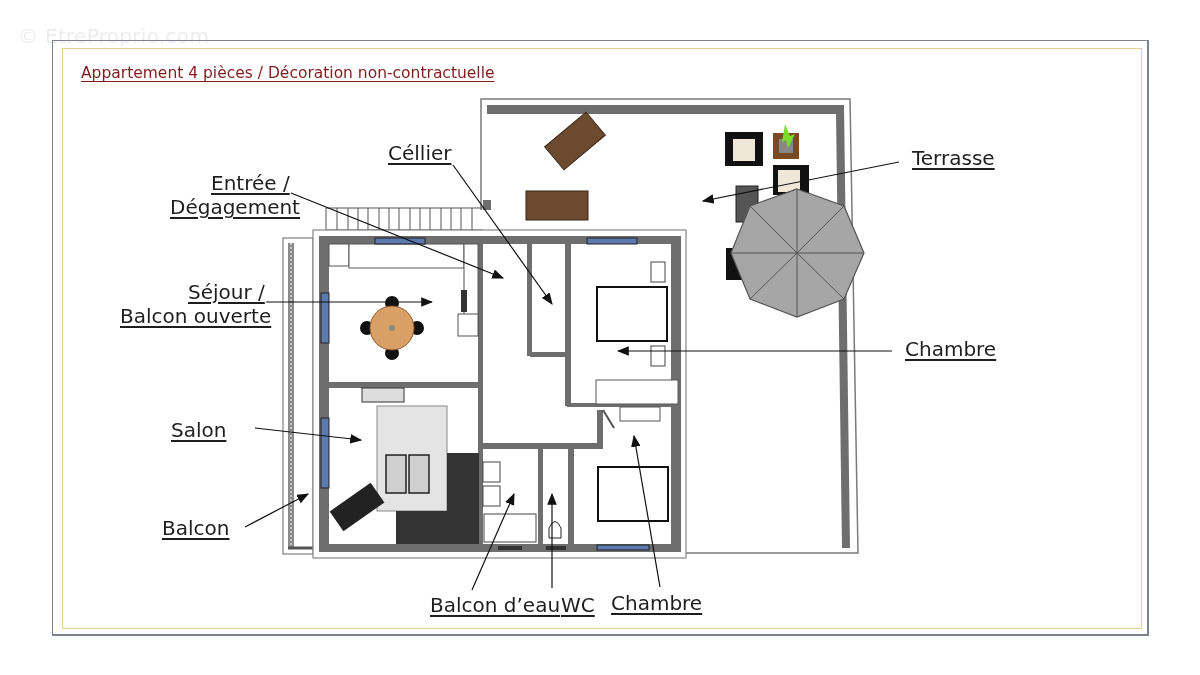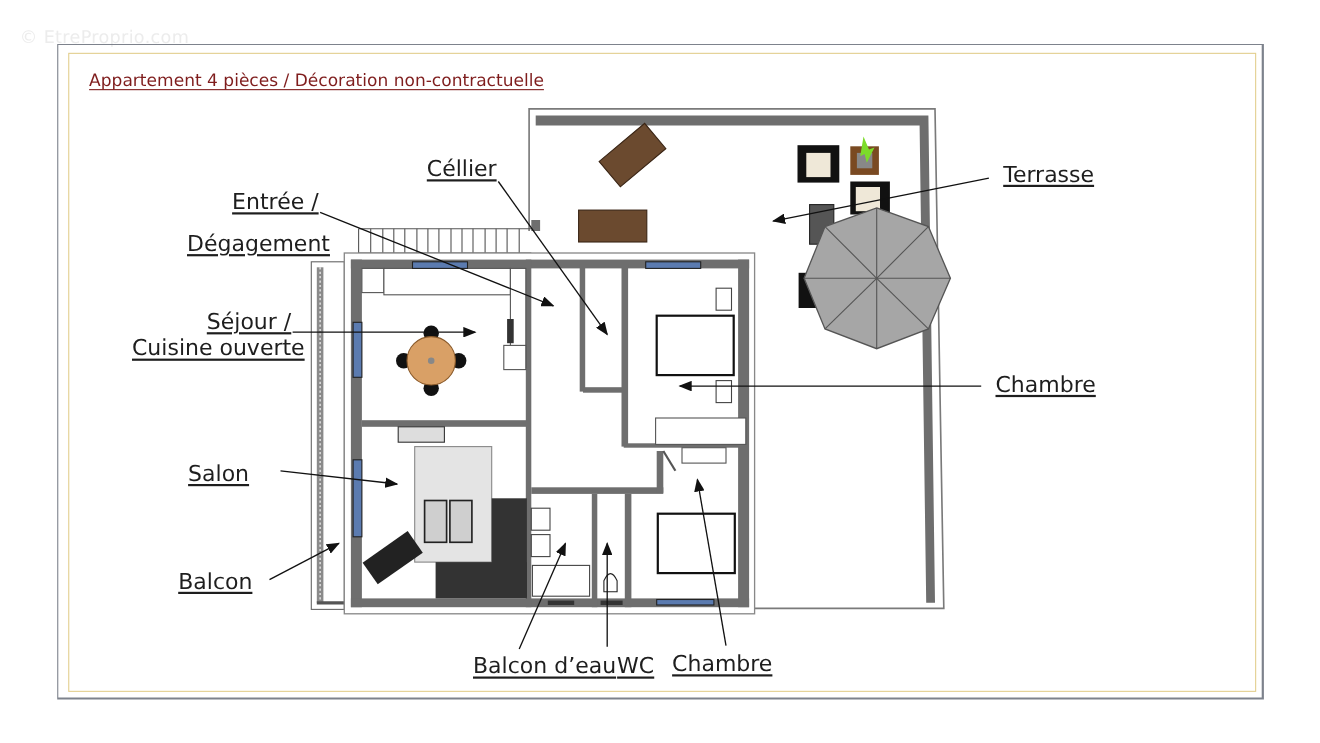--- a/index.html
+++ b/index.html
@@ -1,18 +1,18 @@
 <!DOCTYPE html>
 <html><head>
 <meta charset="utf-8">
 <style>
   html, body { margin: 0; padding: 0; background: #ffffff; }
   body { width: 1200px; height: 675px; position: relative; overflow: hidden;
          font-family: "DejaVu Sans", sans-serif; }
-  .watermark { position: absolute; left: 18px; top: 24px; font-size: 16px; color: #ececec;
+  .watermark { position: absolute; left: 18px; top: 24px; font-size: 20px; color: #ececec;
                letter-spacing: 0.3px; }
   .frame-outer { position: absolute; left: 52px; top: 40px; width: 1097px; height: 596px;
                  border: 2px solid #7d828c; box-sizing: border-box; border-width: 1px 2px 2px 1px; }
   .frame-inner { position: absolute; left: 62px; top: 48px; width: 1080px; height: 581px;
                  border: 1px solid #e3cf8e; box-sizing: border-box; }
   .title { position: absolute; left: 81px; top: 64px; font-size: 15.5px; color: #7f1d1d;
            text-decoration: underline; text-underline-offset: 3px; white-space: nowrap; }
   .label { position: absolute; font-size: 20px; color: #1e1e1e; text-decoration: underline;
            text-underline-offset: 3px; white-space: nowrap; line-height: 24px; }
   .label.right { text-align: right; }
@@ -174,22 +174,22 @@
     <line x1="899" y1="162" x2="703" y2="201" marker-end="url(#ah)"></line>
     <line x1="892" y1="351" x2="618" y2="351" marker-end="url(#ah)"></line>
     <line x1="472" y1="590" x2="514" y2="494" marker-end="url(#ah)"></line>
     <line x1="552" y1="588" x2="552" y2="494" marker-end="url(#ah)"></line>
     <line x1="660" y1="587" x2="634" y2="436" marker-end="url(#ah)"></line>
   </g>
 </svg>
 
 <div class="label" style="left:388px;top:141px;">Céllier</div>
 <div class="label right" style="left:211px;top:171px;width:66px;">Entrée /</div>
-<div class="label right" style="left:170px;top:209px;width:107px;">Dégagement</div>
+<div class="label right" style="left:170px;top:195px;width:107px;">Dégagement</div>
 <div class="label right" style="left:188px;top:280px;width:65px;text-align:right;">Séjour /</div>
-<div class="label right" style="left:120px;top:304px;width:133px;">Cuisine ouverte</div>
+<div class="label right" style="left:120px;top:304px;width:133px;">Balcon ouverte</div>
 <div class="label" style="left:171px;top:418px;">Salon</div>
 <div class="label" style="left:162px;top:516px;">Balcon</div>
 <div class="label" style="left:912px;top:146px;">Terrasse</div>
 <div class="label" style="left:905px;top:337px;">Chambre</div>
 <div class="label" style="left:430px;top:593px;">Balcon d’eau</div>
 <div class="label" style="left:541px;top:593px;margin-left:20px;">WC</div>
 <div class="label" style="left:611px;top:591px;">Chambre</div>
 
 </body></html>

